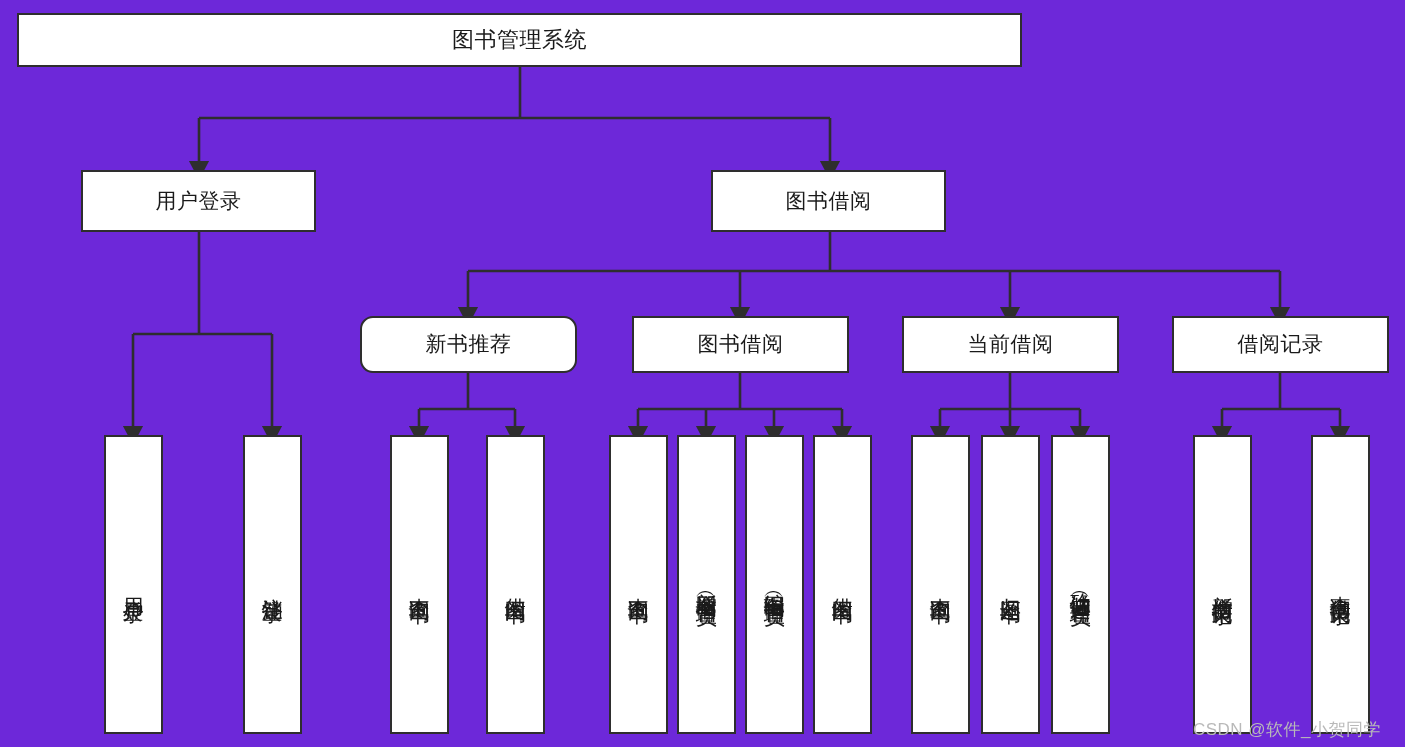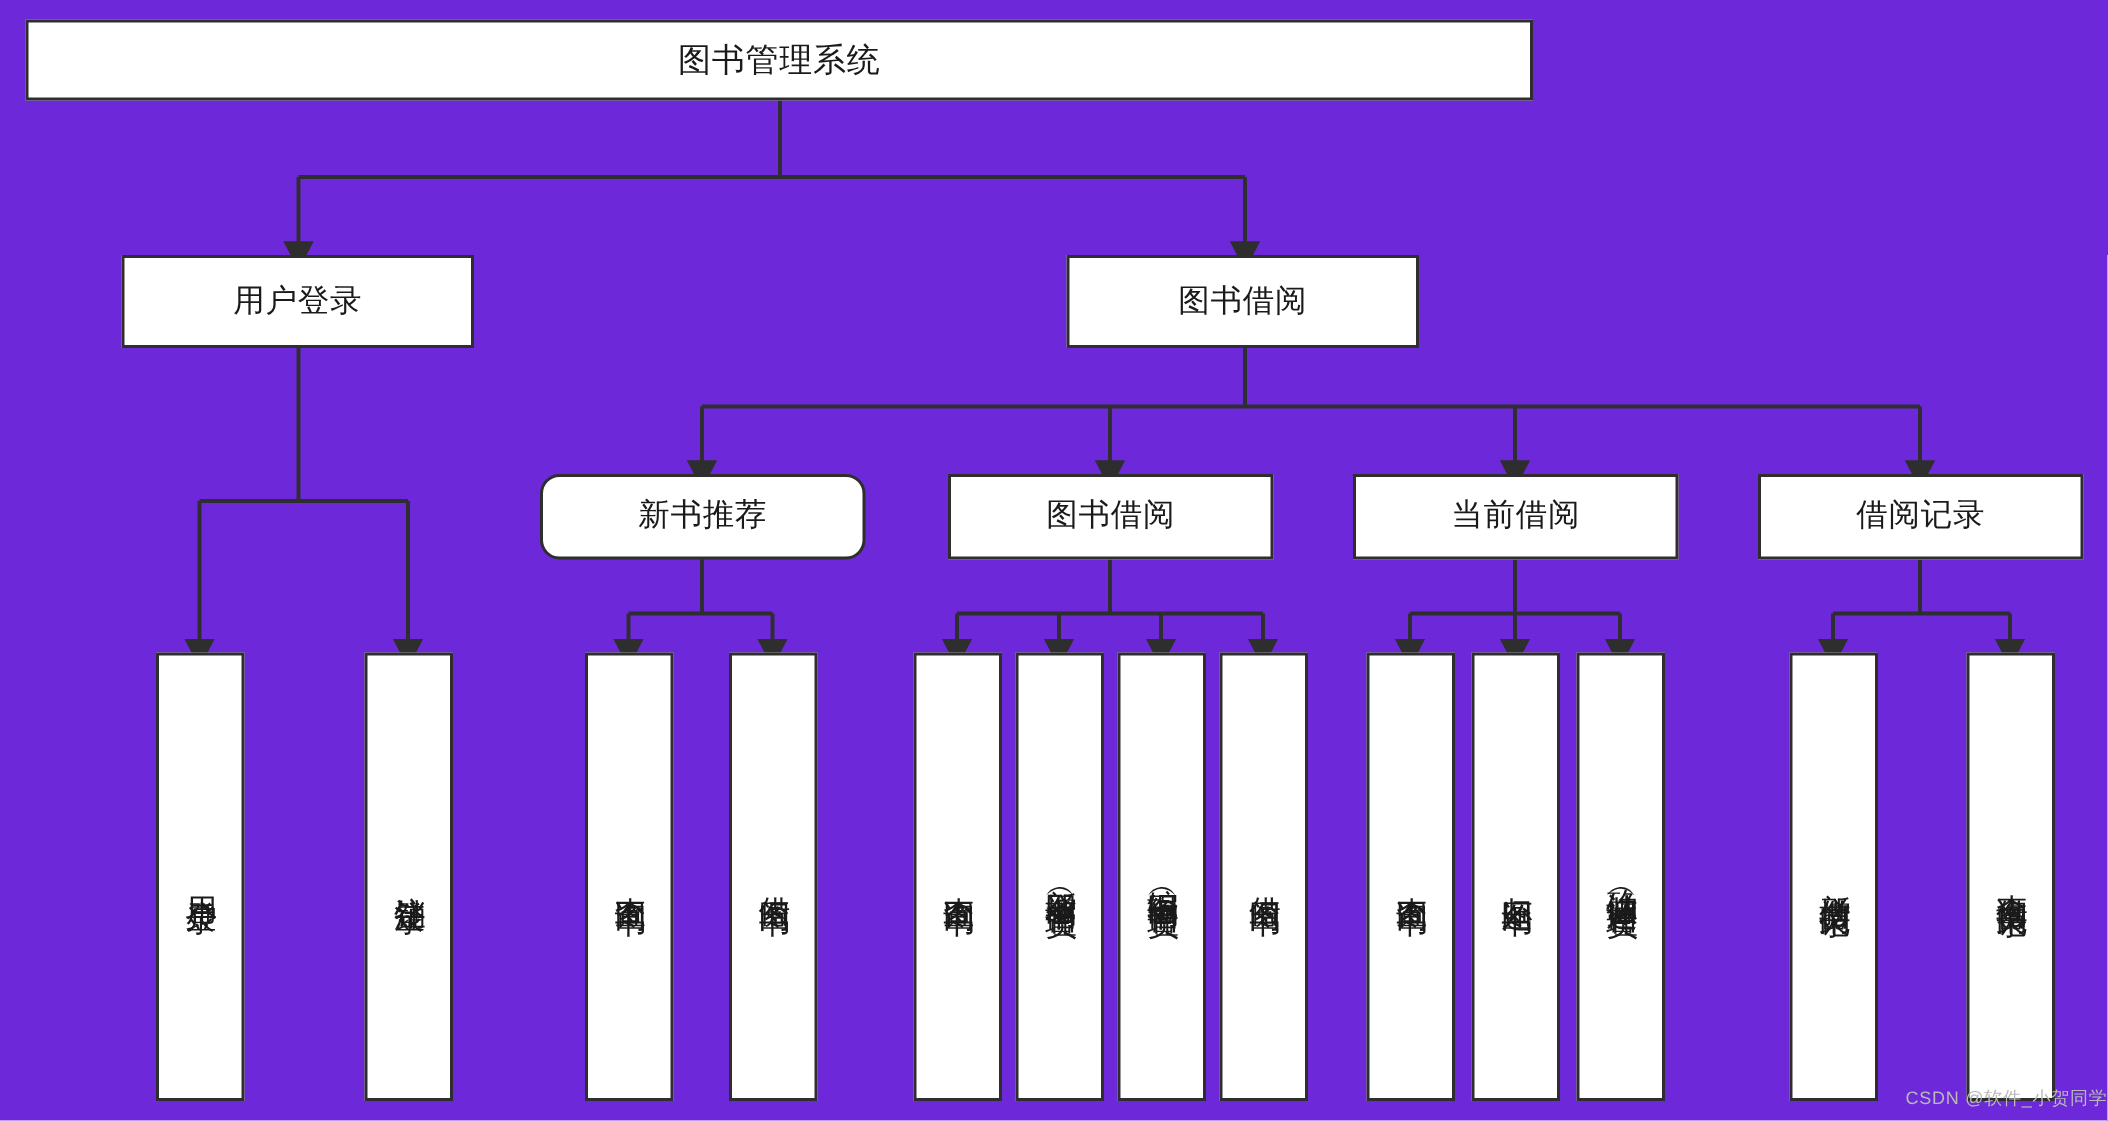--- a/index.html
+++ b/index.html
@@ -57,23 +57,23 @@
     justify-content: center;
   }
   .leaf-text {
     writing-mode: vertical-rl;
     text-orientation: upright;
     display: block;
     text-align: center;
   }
   #watermark {
     position: absolute;
-    right: 0;
+    right: 24px;
     bottom: 6px;
-    font-size: 12px;
+    font-size: 17px;
     color: #b9b9b9;
     letter-spacing: 0.5px;
     z-index: 5;
     white-space: nowrap;
   }
 </style>
 </head>
 <body>
 
 <div id="diagram-root">

